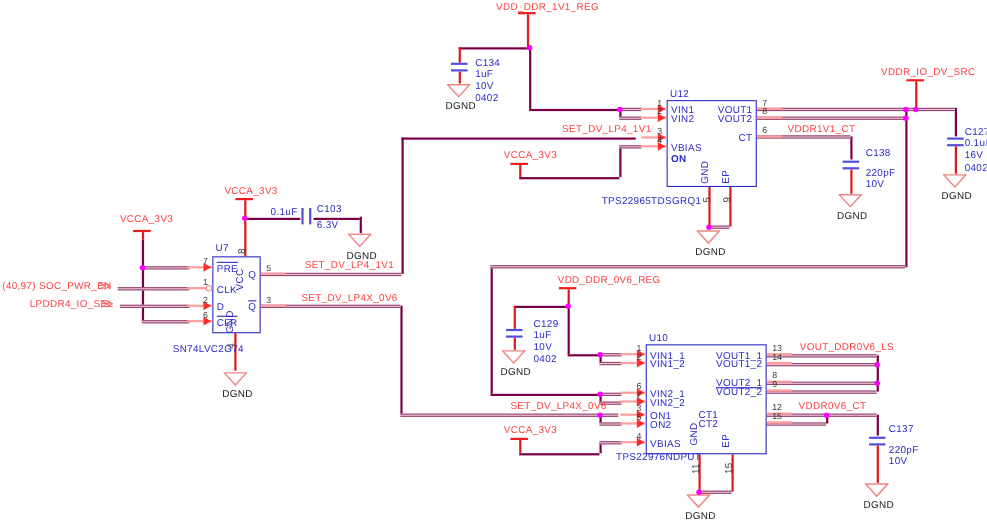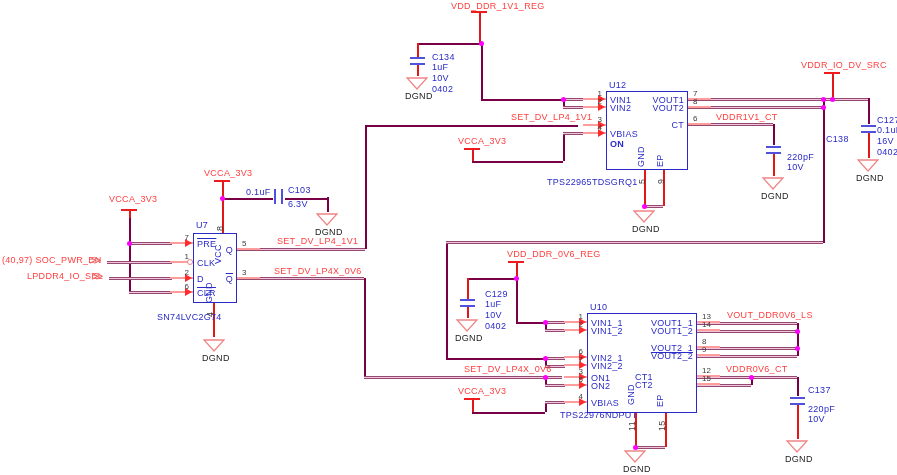--- a/index.html
+++ b/index.html
@@ -163,21 +163,21 @@
     <div class="abs t blue" style="left: 432px; top: 73px;">10V</div>
     <div class="abs t blue" style="left: 432px; top: 84px;">0402</div>
     <div class="abs plate-h" style="left: 460px; top: 299px; width: 15px;"></div>
     <div class="abs plate-h" style="left: 460px; top: 305px; width: 15px;"></div>
     <div class="abs t blue" style="left: 485px; top: 289px;">C129</div>
     <div class="abs t blue" style="left: 485px; top: 299px;">1uF</div>
     <div class="abs t blue" style="left: 485px; top: 310px;">10V</div>
     <div class="abs t blue" style="left: 485px; top: 321px;">0402</div>
     <div class="abs plate-h" style="left: 766px; top: 146px; width: 15px;"></div>
     <div class="abs plate-h" style="left: 766px; top: 152px; width: 15px;"></div>
-    <div class="abs t blue" style="left: 787px; top: 134px; margin-left: 39px;">C138</div>
+    <div class="abs t blue" style="left: 787px; top: 134px;">C138</div>
     <div class="abs t blue" style="left: 787px; top: 152px;">220pF</div>
     <div class="abs t blue" style="left: 787px; top: 162px;">10V</div>
     <div class="abs plate-h" style="left: 790px; top: 397px; width: 15px;"></div>
     <div class="abs plate-h" style="left: 790px; top: 403px; width: 15px;"></div>
     <div class="abs t blue" style="left: 808px; top: 385px;">C137</div>
     <div class="abs t blue" style="left: 808px; top: 404px;">220pF</div>
     <div class="abs t blue" style="left: 808px; top: 414px;">10V</div>
     <div class="abs plate-h" style="left: 861px; top: 125px; width: 15px;"></div>
     <div class="abs plate-h" style="left: 861px; top: 131px; width: 15px;"></div>
     <div class="abs t blue" style="left: 877px; top: 115px;">C127</div>

